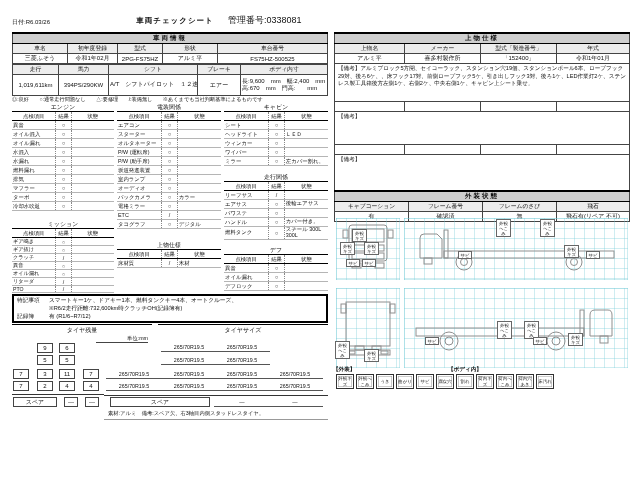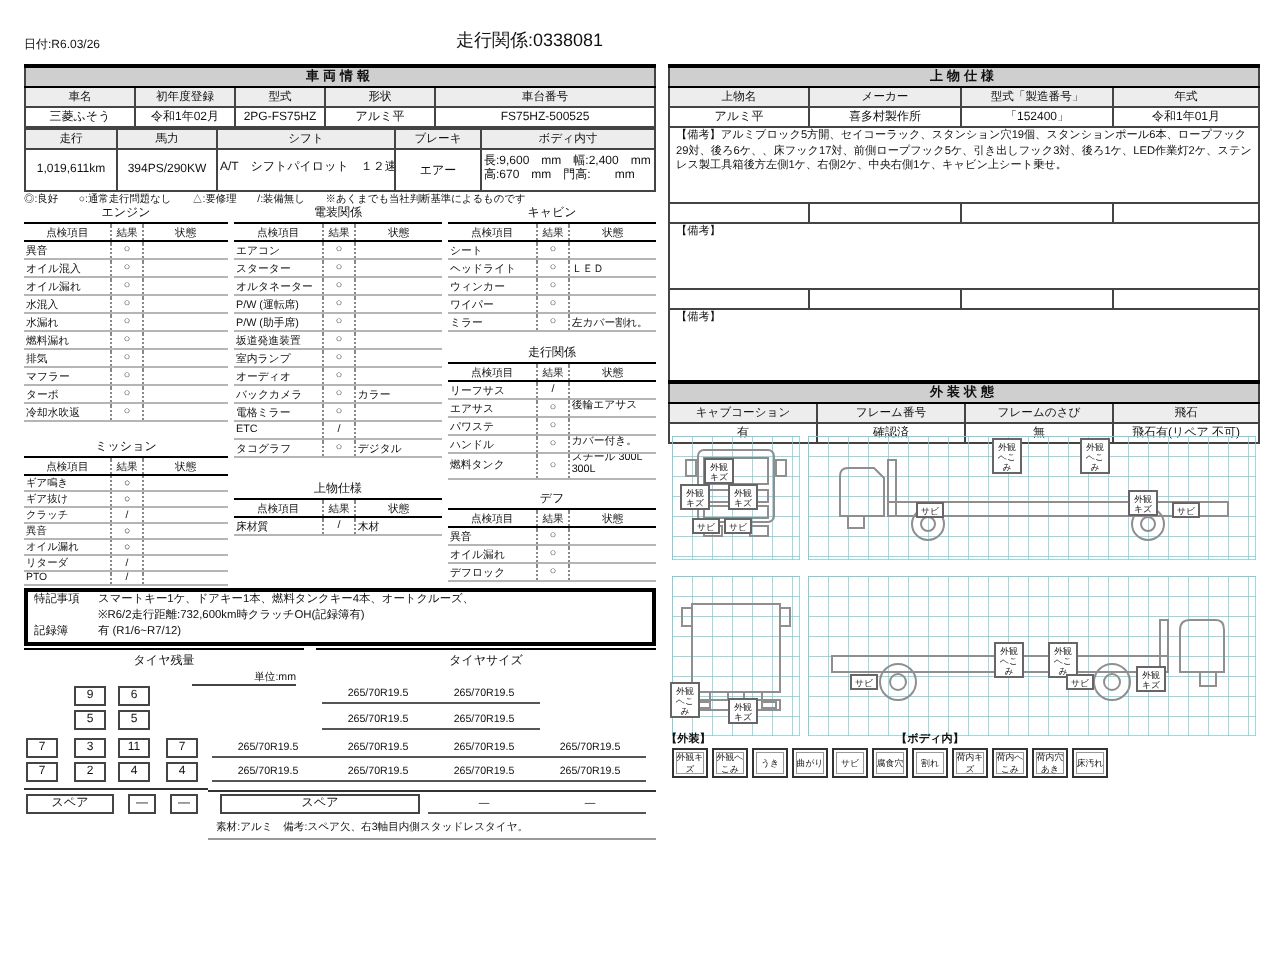--- a/index.html
+++ b/index.html
@@ -45,21 +45,22 @@
 .pg-date{position:absolute;left:12px;top:18px;font-size:6px}
 .pg-title{position:absolute;left:110px;top:16px;width:130px;text-align:center;font-size:7.5px;font-weight:bold;letter-spacing:1px}
 .pg-ctrl{position:absolute;left:228px;top:14px;font-size:9px}
 </style>
 </head>
 <body>
 
 <div id="sheet">
 
   <div class="pg-date">日付:R6.03/26</div>
-  <div class="pg-ctrl">走行関係:0338081</div>
+  <div class="pg-title">車両チェックシート</div>
+  <div class="pg-ctrl">管理番号:0338081</div>
 
   <div class="abs" style="left:12px;top:32px;width:316px">
     <table class="info">
       <colgroup>
           <col style="width:55px">
           <col style="width:50px">
           <col style="width:45px">
           <col style="width:55px">
           <col>
         </colgroup>

